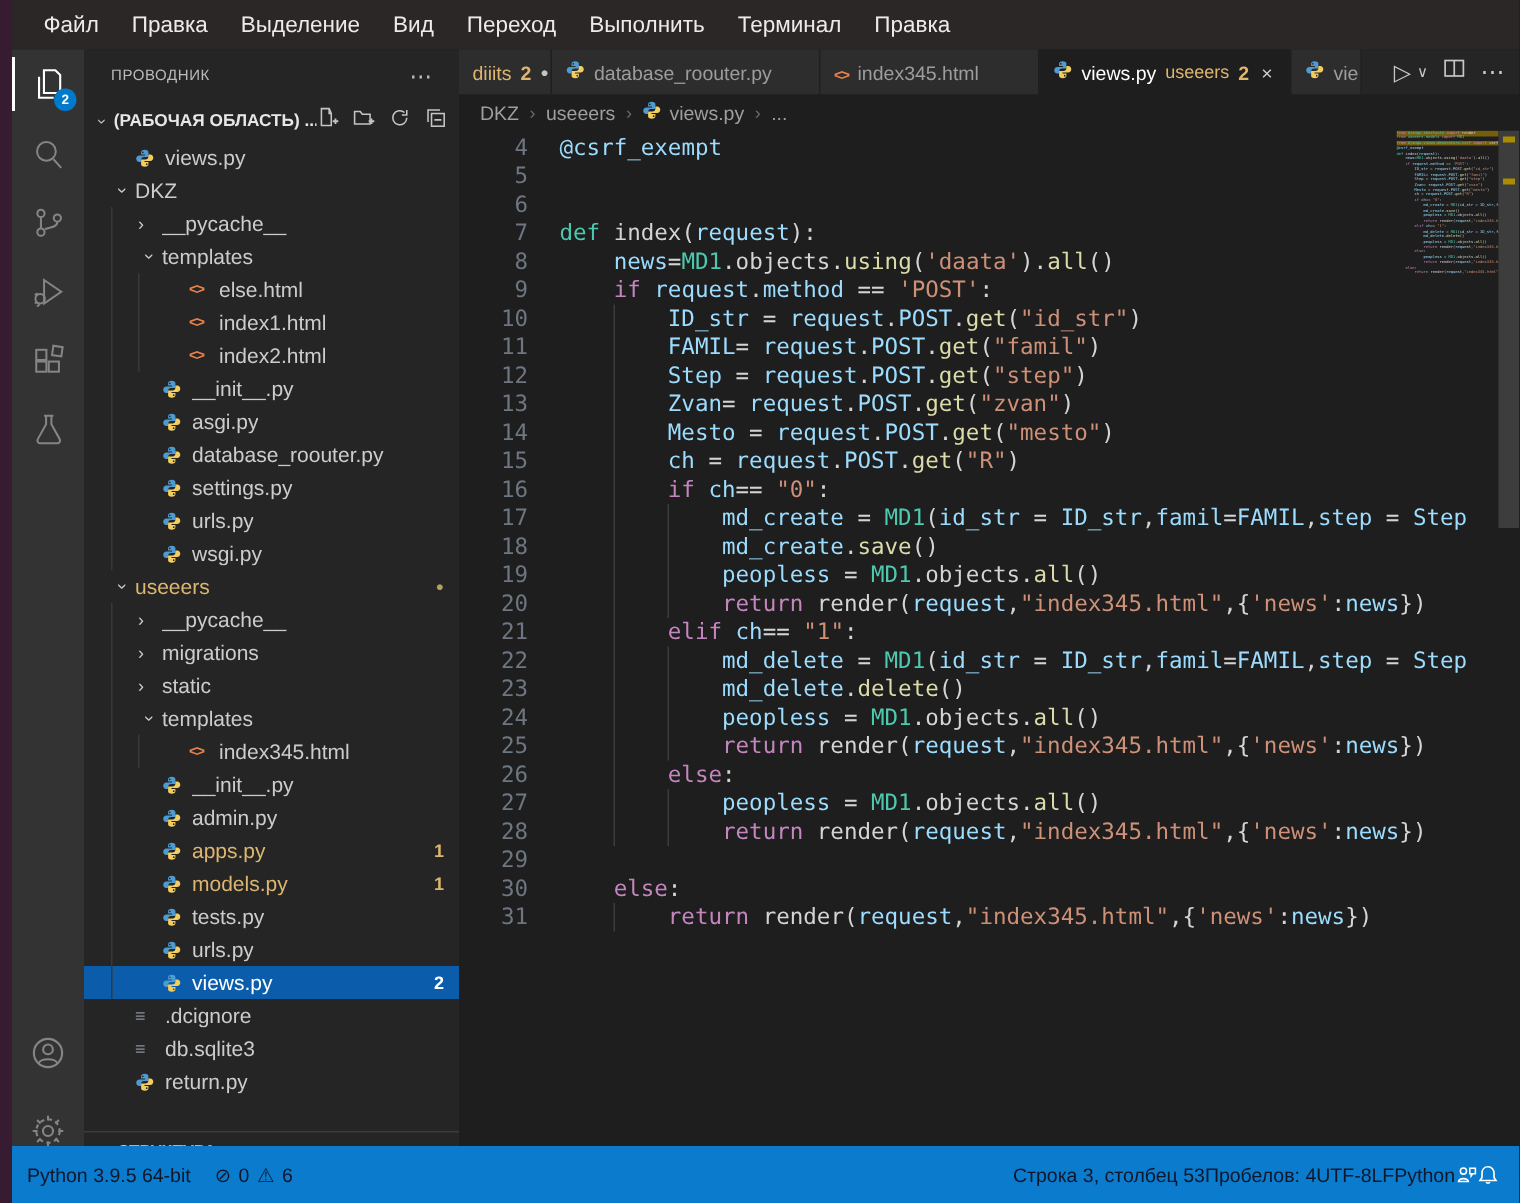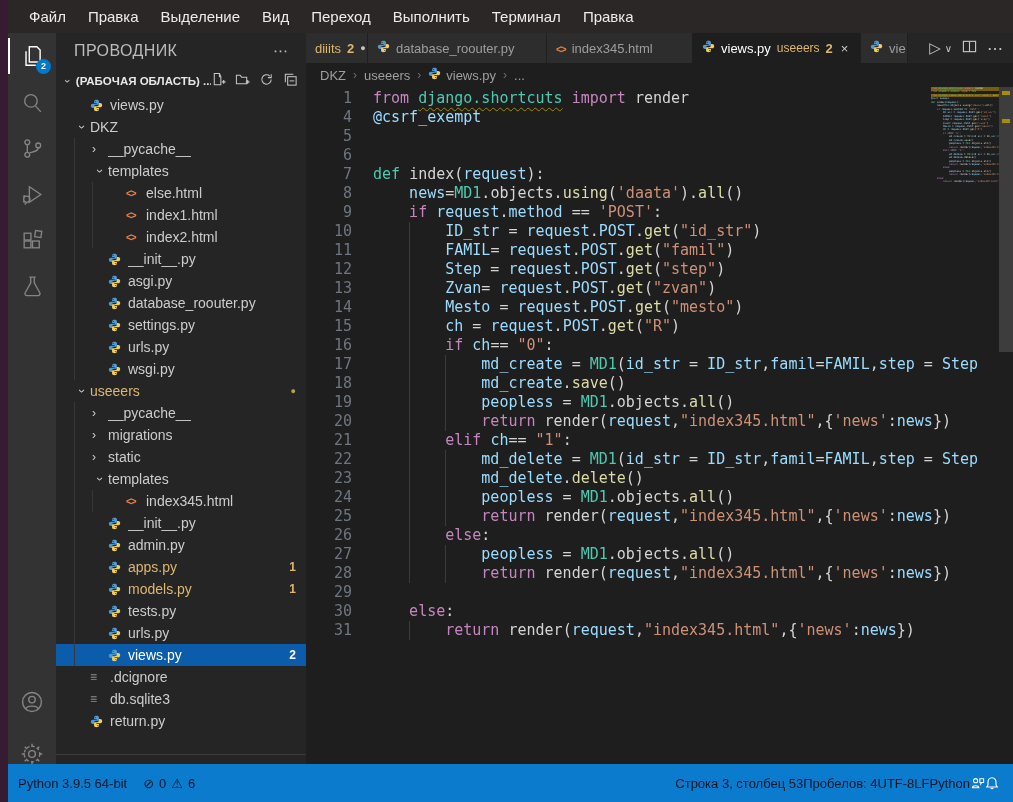--- a/index.html
+++ b/index.html
@@ -18,21 +18,21 @@
   .slot{position:relative;width:48px;height:46px;display:flex;align-items:center;justify-content:center;color:#858585;}
   .slot.active{color:#ffffff;}
   .slot.active::before{content:'';position:absolute;left:0;top:5px;bottom:5px;width:2px;background:#ffffff;}
   .slot svg{stroke:currentColor;fill:none;stroke-width:1.3;}
   .ab-badge{position:absolute;right:5px;bottom:5px;min-width:15px;height:15px;border-radius:8px;background:#007acc;
             color:#fff;font-size:9px;line-height:15px;text-align:center;font-weight:bold;}
   .ab-bottom{margin-top:auto;}
   
   .sidebar{width:250px;background:#252526;flex:none;display:flex;flex-direction:column;color:#cccccc;overflow:hidden;}
   .sb-head{height:35px;display:flex;align-items:center;padding:0 18px 0 18px;flex:none;}
-  .sb-title{font-size:16px;letter-spacing:.4px;color:#bbbbbb;}
+  .sb-title{font-size:10px;letter-spacing:.4px;color:#bbbbbb;}
   .sb-more{margin-left:auto;color:#bdbdbd;font-size:15px;}
   .sb-section{height:26px;display:flex;align-items:center;padding:0 8px 0 4px;flex:none;}
   .sb-chev{width:16px;text-align:center;color:#cccccc;font-size:11px;display:inline-block;transform:rotate(90deg);}
   .sb-section-label{font-size:11.5px;font-weight:bold;color:#e7e7e7;white-space:nowrap;overflow:hidden;}
   .sb-actions{margin-left:auto;display:flex;gap:9px;align-items:center;}
   .sb-actions svg{stroke:#c5c5c5;fill:none;stroke-width:1.1;}
   .tree{flex:1;overflow:hidden;font-size:14px;}
   .trow{position:relative;height:22px;display:flex;align-items:center;padding-left:18px;white-space:nowrap;}
   .trow.sel{background:#0b5dab;color:#ffffff;}
   .ig{flex:none;width:17px;height:22px;border-left:1px solid #383838;}
@@ -528,21 +528,20 @@
               </svg></span>
             <span>views.py</span>
           </span>
           <span class="bc-sep">›</span>
           <span class="bc-item">
             <span>...</span>
           </span>
         </div>
       <div class="codearea">
         <div id="codelines">
-            <div class="cl"><span class="num">1</span><span class="gsp"></span><span class="tk-kw">from</span><span class="tk-pl"> </span><span class="tk-mod sq">django.shortcuts</span><span class="tk-pl"> </span><span class="tk-kw">import</span><span class="tk-pl"> </span><span class="tk-pl">render</span></div>
             <div class="cl"><span class="num">4</span><span class="gsp"></span><span class="tk-dec">@csrf_exempt</span></div>
             <div class="cl"><span class="num">5</span><span class="gsp"></span></div>
             <div class="cl"><span class="num">6</span><span class="gsp"></span></div>
             <div class="cl"><span class="num">7</span><span class="gsp"></span><span class="tk-def">def</span><span class="tk-pl"> </span><span class="tk-pl">index</span><span class="tk-pl">(</span><span class="tk-var">request</span><span class="tk-pl">):</span></div>
             <div class="cl"><span class="num">8</span><span class="gsp"></span><span class="g"></span><span class="tk-var">news</span><span class="tk-pl">=</span><span class="tk-cls">MD1</span><span class="tk-pl">.objects.</span><span class="tk-fn">using</span><span class="tk-pl">(</span><span class="tk-str">'daata'</span><span class="tk-pl">).</span><span class="tk-fn">all</span><span class="tk-pl">()</span></div>
             <div class="cl"><span class="num">9</span><span class="gsp"></span><span class="g"></span><span class="tk-kw">if</span><span class="tk-pl"> </span><span class="tk-var">request</span><span class="tk-pl">.</span><span class="tk-var">method</span><span class="tk-pl"> == </span><span class="tk-str">'POST'</span><span class="tk-pl">:</span></div>
             <div class="cl"><span class="num">10</span><span class="gsp"></span><span class="g"></span><span class="g b"></span><span class="tk-var">ID_str</span><span class="tk-pl"> = </span><span class="tk-var">request</span><span class="tk-pl">.</span><span class="tk-var">POST</span><span class="tk-pl">.</span><span class="tk-fn">get</span><span class="tk-pl">(</span><span class="tk-str">"id_str"</span><span class="tk-pl">)</span></div>
             <div class="cl"><span class="num">11</span><span class="gsp"></span><span class="g"></span><span class="g b"></span><span class="tk-var">FAMIL</span><span class="tk-pl">= </span><span class="tk-var">request</span><span class="tk-pl">.</span><span class="tk-var">POST</span><span class="tk-pl">.</span><span class="tk-fn">get</span><span class="tk-pl">(</span><span class="tk-str">"famil"</span><span class="tk-pl">)</span></div>
             <div class="cl"><span class="num">12</span><span class="gsp"></span><span class="g"></span><span class="g b"></span><span class="tk-var">Step</span><span class="tk-pl"> = </span><span class="tk-var">request</span><span class="tk-pl">.</span><span class="tk-var">POST</span><span class="tk-pl">.</span><span class="tk-fn">get</span><span class="tk-pl">(</span><span class="tk-str">"step"</span><span class="tk-pl">)</span></div>
             <div class="cl"><span class="num">13</span><span class="gsp"></span><span class="g"></span><span class="g b"></span><span class="tk-var">Zvan</span><span class="tk-pl">= </span><span class="tk-var">request</span><span class="tk-pl">.</span><span class="tk-var">POST</span><span class="tk-pl">.</span><span class="tk-fn">get</span><span class="tk-pl">(</span><span class="tk-str">"zvan"</span><span class="tk-pl">)</span></div>

